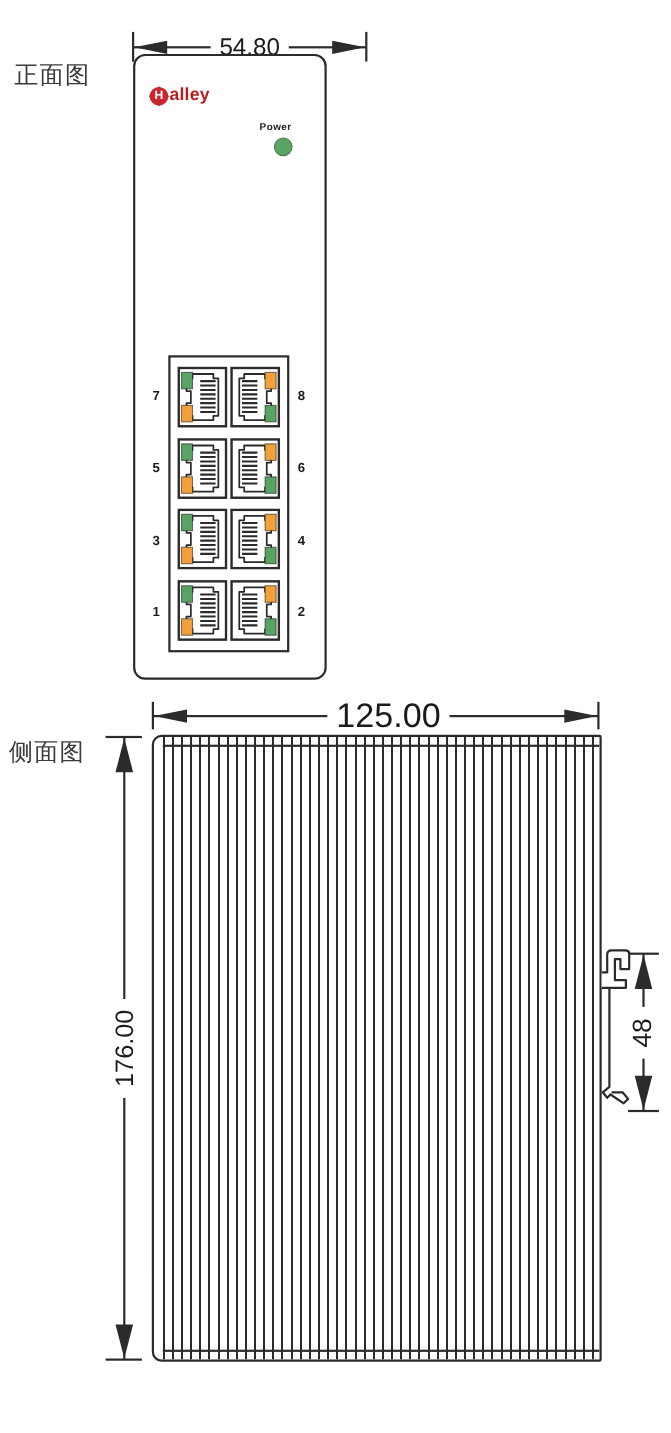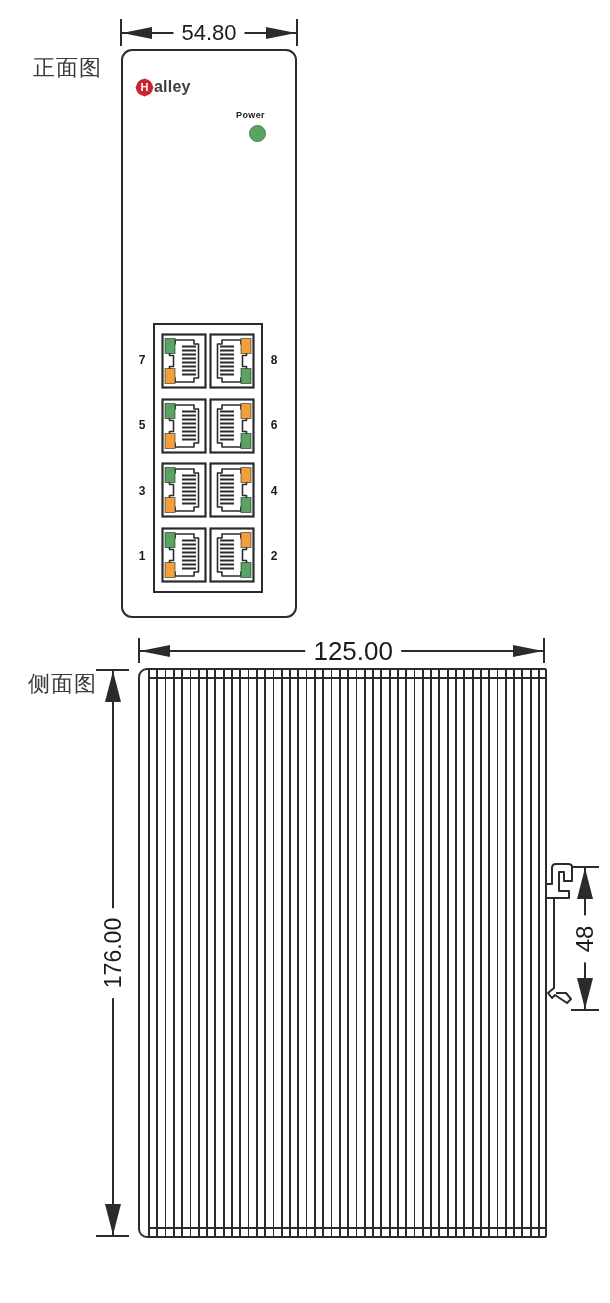--- a/index.html
+++ b/index.html
@@ -3,34 +3,34 @@
 <meta charset="utf-8">
 <style>
   html,body{margin:0;padding:0;background:#fff;}
   #stage{
     position:relative;width:610px;height:1303px;background:#fff;overflow:hidden;
     font-family:"Liberation Sans", sans-serif;color:#1d1d1d;
   }
   .abs{position:absolute;}
 
   
-  .cn-label{font-size:22px;color:#3a3a3a;letter-spacing:1px;margin-left:20px;}
+  .cn-label{font-size:22px;color:#3a3a3a;letter-spacing:1px;}
 
   
   .dim-h{position:absolute;}
   .dim-h .dline{position:absolute;left:1px;right:1px;top:50%;height:2px;margin-top:-1px;background:var(--line);}
   .dim-h .tick{position:absolute;top:0;bottom:0;width:2px;background:var(--line);}
   .dim-h .tick.start{left:0;}
   .dim-h .tick.end{right:0;}
   .dim-h .ah{position:absolute;top:50%;width:0;height:0;margin-top:-6px;
     border-top:6px solid transparent;border-bottom:6px solid transparent;}
   .dim-h .ah.w{left:2px;border-right:30px solid var(--line);}
   .dim-h .ah.e{right:2px;border-left:30px solid var(--line);}
   .dim-h .dtext{position:absolute;left:50%;top:50%;transform:translate(-50%,-50%);
-    background:#fff;padding:0 8px;white-space:nowrap;font-size:26px;color:#1b1b1b;}
+    background:#fff;padding:0 8px;white-space:nowrap;font-size:31px;color:#1b1b1b;}
   .dim-5480 .dtext{font-size:22px;}
   .dim-125 .dtext{left:53%;}
 
   
   .dim-v{position:absolute;}
   .dim-v .dline{position:absolute;top:1px;bottom:1px;left:50%;width:2px;margin-left:-1px;background:var(--line);}
   .dim-v .tick{position:absolute;left:0;right:0;height:2px;background:var(--line);}
   .dim-v .tick.start{top:0;}
   .dim-v .tick.end{bottom:0;}
   .dim-v .av{position:absolute;left:50%;width:0;height:0;margin-left:-8px;
@@ -43,21 +43,21 @@
 
   
   .front-panel{left:121px;top:49px;width:176px;height:569px;box-sizing:border-box;
     border:2.5px solid var(--line);border-radius:11px;background:#fff;}
   .logo{left:13px;top:27px;display:flex;align-items:center;}
   .logo-mark{position:relative;width:17px;height:17px;}
   .logo-mark .star{position:absolute;left:2px;top:2px;width:13px;height:13px;
     background:var(--logo_red);transform:rotate(45deg);}
   .logo-mark .disc{position:absolute;left:0;top:0;width:17px;height:17px;border-radius:50%;
     background:var(--logo_red);color:#fff;font-weight:bold;font-size:11px;line-height:17px;text-align:center;}
-  .logo-text{font-weight:bold;font-size:16px;color:#404040;margin-left:1px;letter-spacing:0.2px;}
+  .logo-text{font-weight:bold;font-size:16px;color:#b91c1c;margin-left:1px;letter-spacing:0.2px;}
   .power-label{left:113px;top:59px;font-size:9px;font-weight:bold;color:#222;letter-spacing:0.4px;}
   .power-led{left:126px;top:74px;width:17px;height:17px;border-radius:50%;
     background:var(--led_green);border:1px solid #467f4b;box-sizing:border-box;}
 
   
   .ports-wrap{left:8px;top:272px;width:160px;height:270px;display:flex;}
   .num-col{width:22px;display:flex;flex-direction:column;justify-content:space-evenly;}
   .port-num{height:56px;display:flex;align-items:center;justify-content:center;
     font-size:12px;font-weight:bold;color:#1b1b1b;}
   .port-block{width:110px;box-sizing:border-box;border:2.5px solid var(--line);
@@ -82,21 +82,21 @@
   .din-clip{left:541px;top:858px;width:34px;height:156px;}
   .clip-path{fill:#fff;stroke:var(--line);stroke-width:2;stroke-linejoin:round;}
 </style>
 </head>
 <body>
 
 <div id="stage">
 
   <div class="abs cn-label" style="left:13px;top:53px;">正面图</div>
 
-  <div class="dim-h dim-5480" style="left:120px;top:19px;width:178px;height:27px;">
+  <div class="dim-h dim-5480" style="left:120px;top:29px;width:214px;height:27px;">
     <div class="tick start"></div>
     <div class="tick end"></div>
     <div class="dline"></div>
     <div class="ah w"></div>
     <div class="ah e"></div>
     <div class="dtext">54.80</div>
   </div>
 
   <div class="abs front-panel">
 

